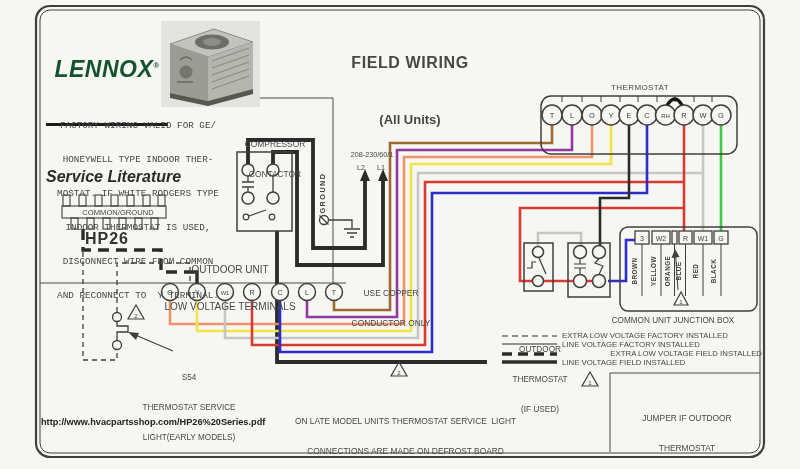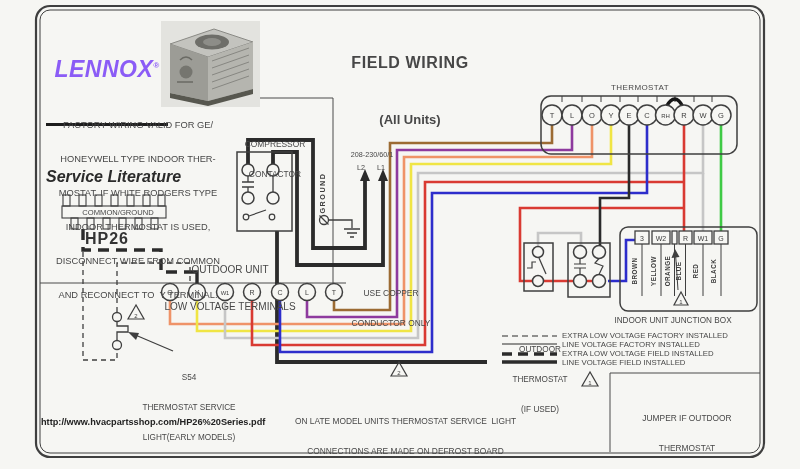--- a/index.html
+++ b/index.html
@@ -3,21 +3,21 @@
 <meta charset="utf-8">
 <style>
   html,body{margin:0;padding:0;background:#ececea;}
   .stage{position:relative;width:800px;height:469px;background:#f6f6f3;
          font-family:"Liberation Sans",sans-serif;color:#474747;overflow:hidden;}
   .stage svg{position:absolute;left:0;top:0;}
   .lbl{position:absolute;white-space:pre;line-height:1.22;}
   .ctr{text-align:center;}
   .jst{text-align:justify;text-align-last:justify;}
   svg text{font-family:"Liberation Sans",sans-serif;fill:#3d3d3d;}
-  .brand{font-style:italic;font-weight:900;font-size:23px;letter-spacing:.5px;color:#8b5cf6;}
+  .brand{font-style:italic;font-weight:900;font-size:23px;letter-spacing:.5px;color:#14532d;}
   .brand sup{font-size:8px;}
   .brandbar{height:3px;background:#1c1c1c;margin:1px 0 2px 0;}
   .tagline{font-style:italic;font-weight:600;font-size:16px;color:#2b2b2b;}
   .model{font-weight:700;font-size:16px;color:#333;margin-top:3px;letter-spacing:1px;}
   .url{font-weight:700;font-size:9.2px;color:#222;}
 </style>
 </head>
 <body>
 
 <div class="stage">
@@ -259,21 +259,21 @@
   <div class="brandbar"></div>
   <div class="tagline ctr">Service Literature</div>
   <div class="model ctr">HP26</div>
 </div>
 
 <div class="lbl ctr" style="left:300px;top:14px;width:220px;">
   <div style="font-size:16px;font-weight:700;letter-spacing:.6px;">FIELD WIRING</div>
   <div style="font-size:13px;font-weight:700;">(All Units)</div>
 </div>
 
-<div class="lbl ctr" style="left:36px;top:97px;width:204px;font-size:9.3px;">
+<div class="lbl ctr" style="left:36px;top:97px;width:204px;font-size:9.3px;font-family:Liberation Mono, monospace;">
   <div>FACTORY WIRING VALID FOR GE/</div>
   <div>HONEYWELL TYPE INDOOR THER-</div>
   <div>MOSTAT. IF WHITE RODGERS TYPE</div>
   <div>INDOOR THERMOSTAT IS USED,</div>
   <div>DISCONNECT WIRE FROM COMMON</div>
   <div>AND RECONNECT TO  Y TERMINAL.</div>
 </div>
 
 <div class="lbl ctr" style="left:231px;top:118px;width:88px;font-size:8.4px;">
   <div>COMPRESSOR</div>
@@ -299,25 +299,25 @@
 
 <div class="lbl ctr" style="left:593px;top:83px;width:94px;font-size:8px;letter-spacing:.4px;">THERMOSTAT</div>
 
 <div class="lbl ctr" style="left:504px;top:293px;width:72px;font-size:8.2px;margin-top:32px;">
   <div>OUTDOOR</div>
   <div>THERMOSTAT</div>
   <div>(IF USED)</div>
 </div>
 
 
-<div class="lbl ctr" style="left:597px;top:316px;width:152px;font-size:8.2px;">INDOOR UNIT JUNCTION BOX</div>
+<div class="lbl ctr" style="left:597px;top:316px;width:152px;font-size:8.2px;">COMMON UNIT JUNCTION BOX</div>
 
 <div class="lbl" style="left:562px;top:331px;width:200px;font-size:7.8px;">EXTRA LOW VOLTAGE FACTORY INSTALLED</div>
 <div class="lbl" style="left:562px;top:339.5px;width:232px;font-size:7.8px;">LINE VOLTAGE FACTORY INSTALLED</div>
-<div class="lbl" style="left:562px;top:349px;width:200px;font-size:7.8px;">EXTRA LOW VOLTAGE FIELD INSTALLED</div>
+<div class="lbl" style="left:562px;top:349px;width:200px;font-size:7.8px;text-align:right;">EXTRA LOW VOLTAGE FIELD INSTALLED</div>
 <div class="lbl" style="left:562px;top:357.5px;width:200px;font-size:7.8px;">LINE VOLTAGE FIELD INSTALLED</div>
 
 <div class="lbl ctr" style="left:137px;top:353px;width:104px;font-size:8.2px;">
   <div>S54</div>
   <div>THERMOSTAT SERVICE</div>
   <div>LIGHT(EARLY MODELS)</div>
 </div>
 
 <div class="lbl ctr" style="left:278px;top:395px;width:255px;font-size:8.4px;">
   <div>ON LATE MODEL UNITS THERMOSTAT SERVICE  LIGHT</div>

